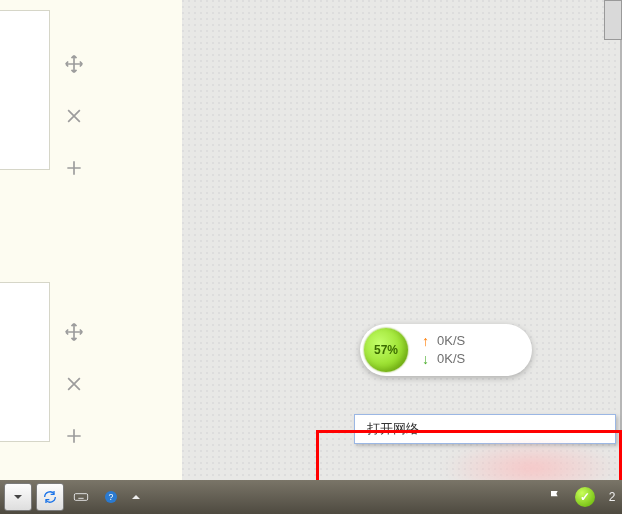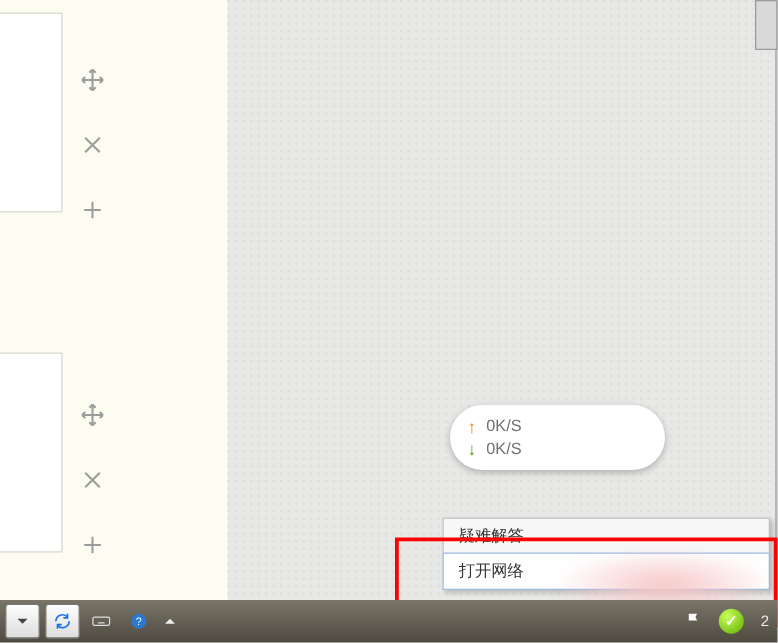--- a/index.html
+++ b/index.html
@@ -87,34 +87,36 @@
   <div class="tool" style="top:424px">
     <svg viewBox="0 0 24 24">
         <path d="M12 4v16M4 12h16"></path>
       </svg>
   </div>
 </div>
 
 <div class="right-area"></div>
 
 <div class="pill">
+  <div class="gauge">
+    <span>57%</span>
+  </div>
   <div class="speeds">
     <div class="row">
       <span class="arrow-up">↑</span>
       <span>0K/S</span>
     </div>
     <div class="row">
       <span class="arrow-down">↓</span>
       <span>0K/S</span>
     </div>
   </div>
 </div>
 
 <div class="menu">
-  <div class="item">疑难解答</div>
   <div class="item hover">打开网络</div>
 </div>
 
 <div class="blur"></div>
 <div class="redbox"></div>
 
 <div class="taskbar">
   <div class="btn">
     <svg viewBox="0 0 24 24" fill="#444">
         <path d="M6 9l6 6 6-6z"></path>

